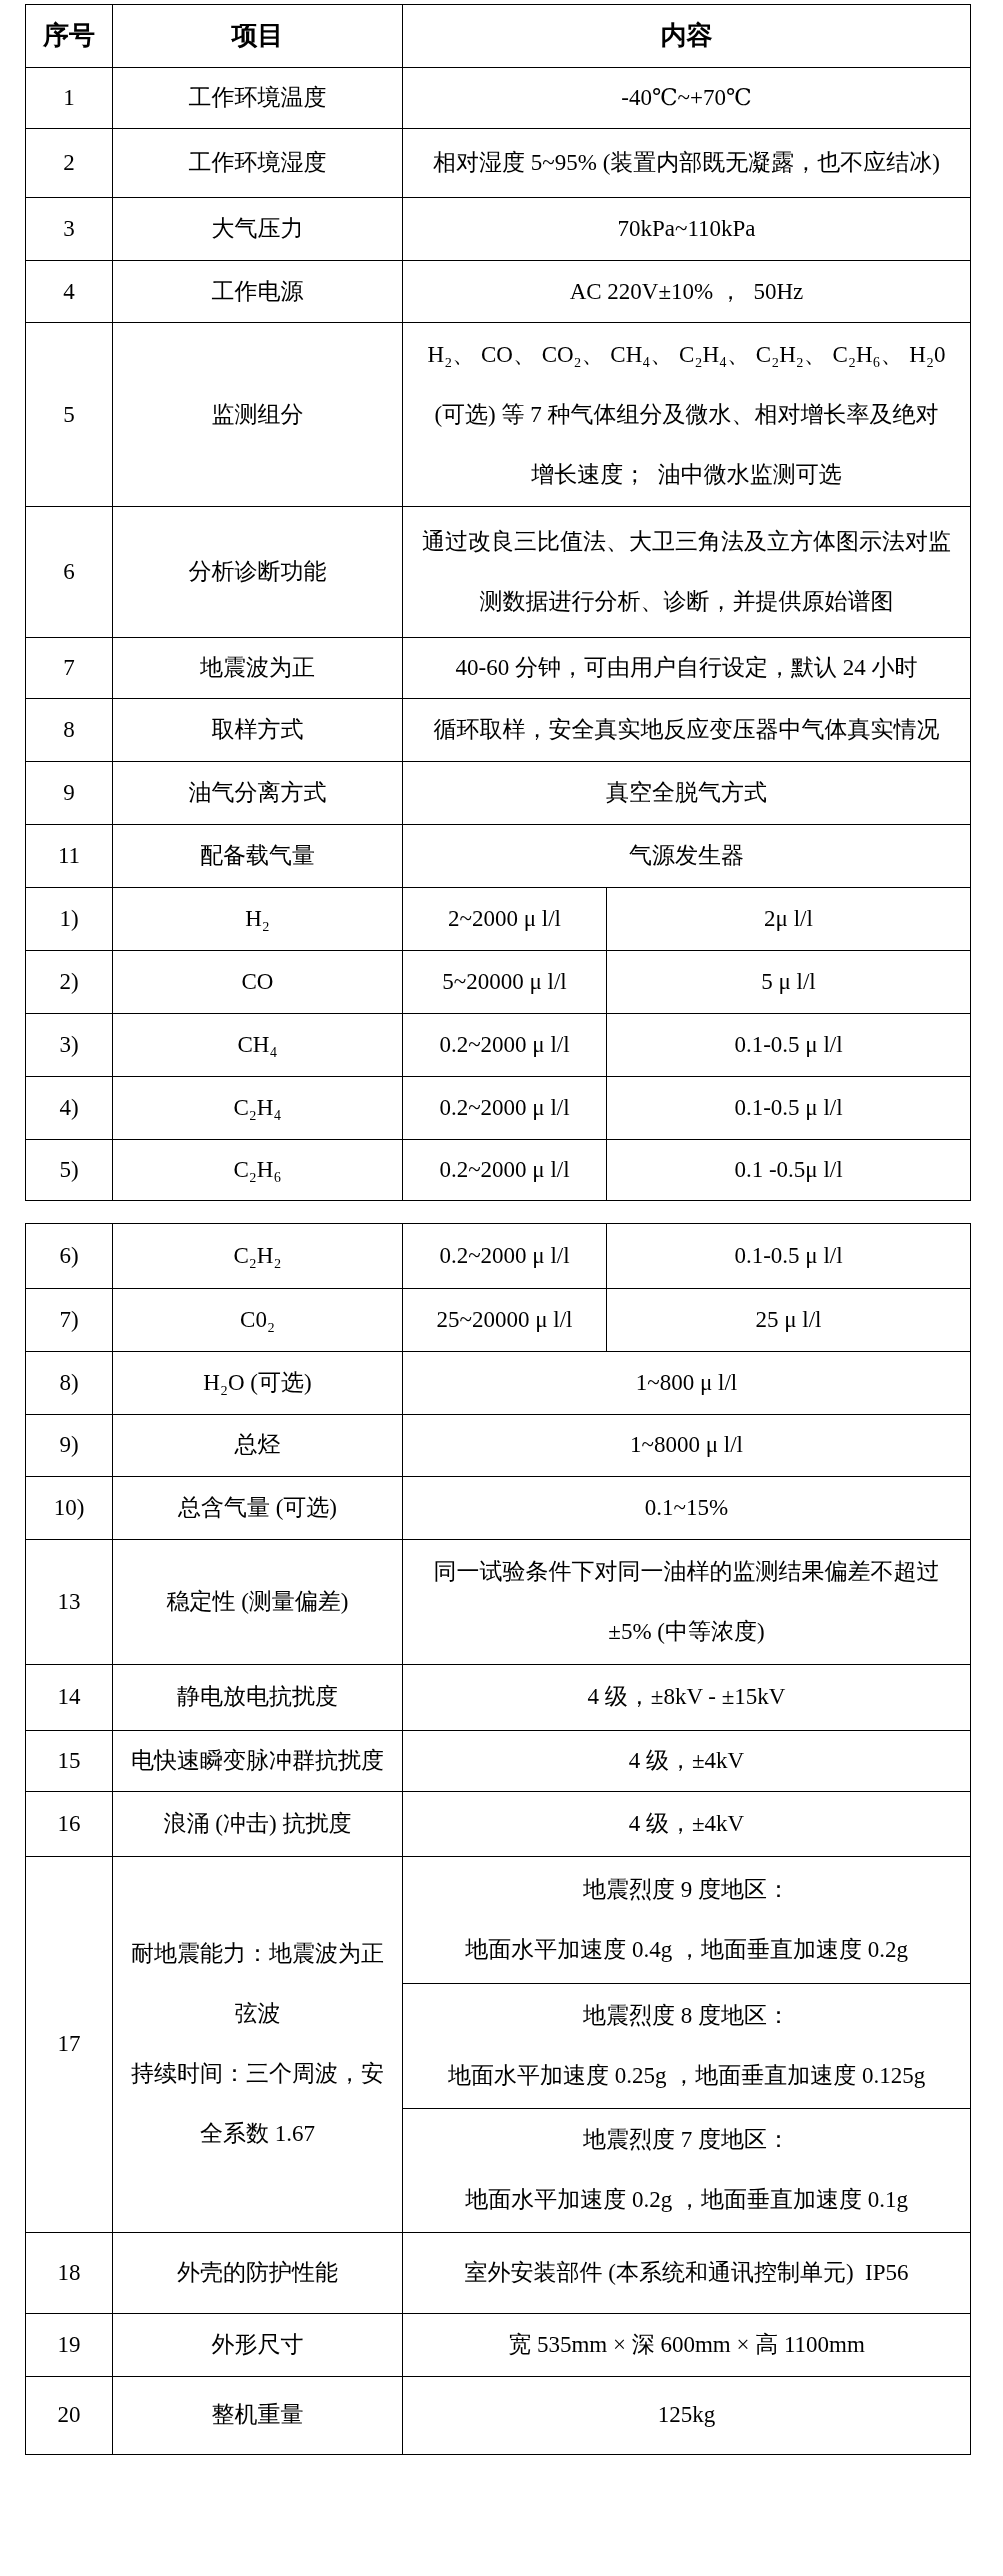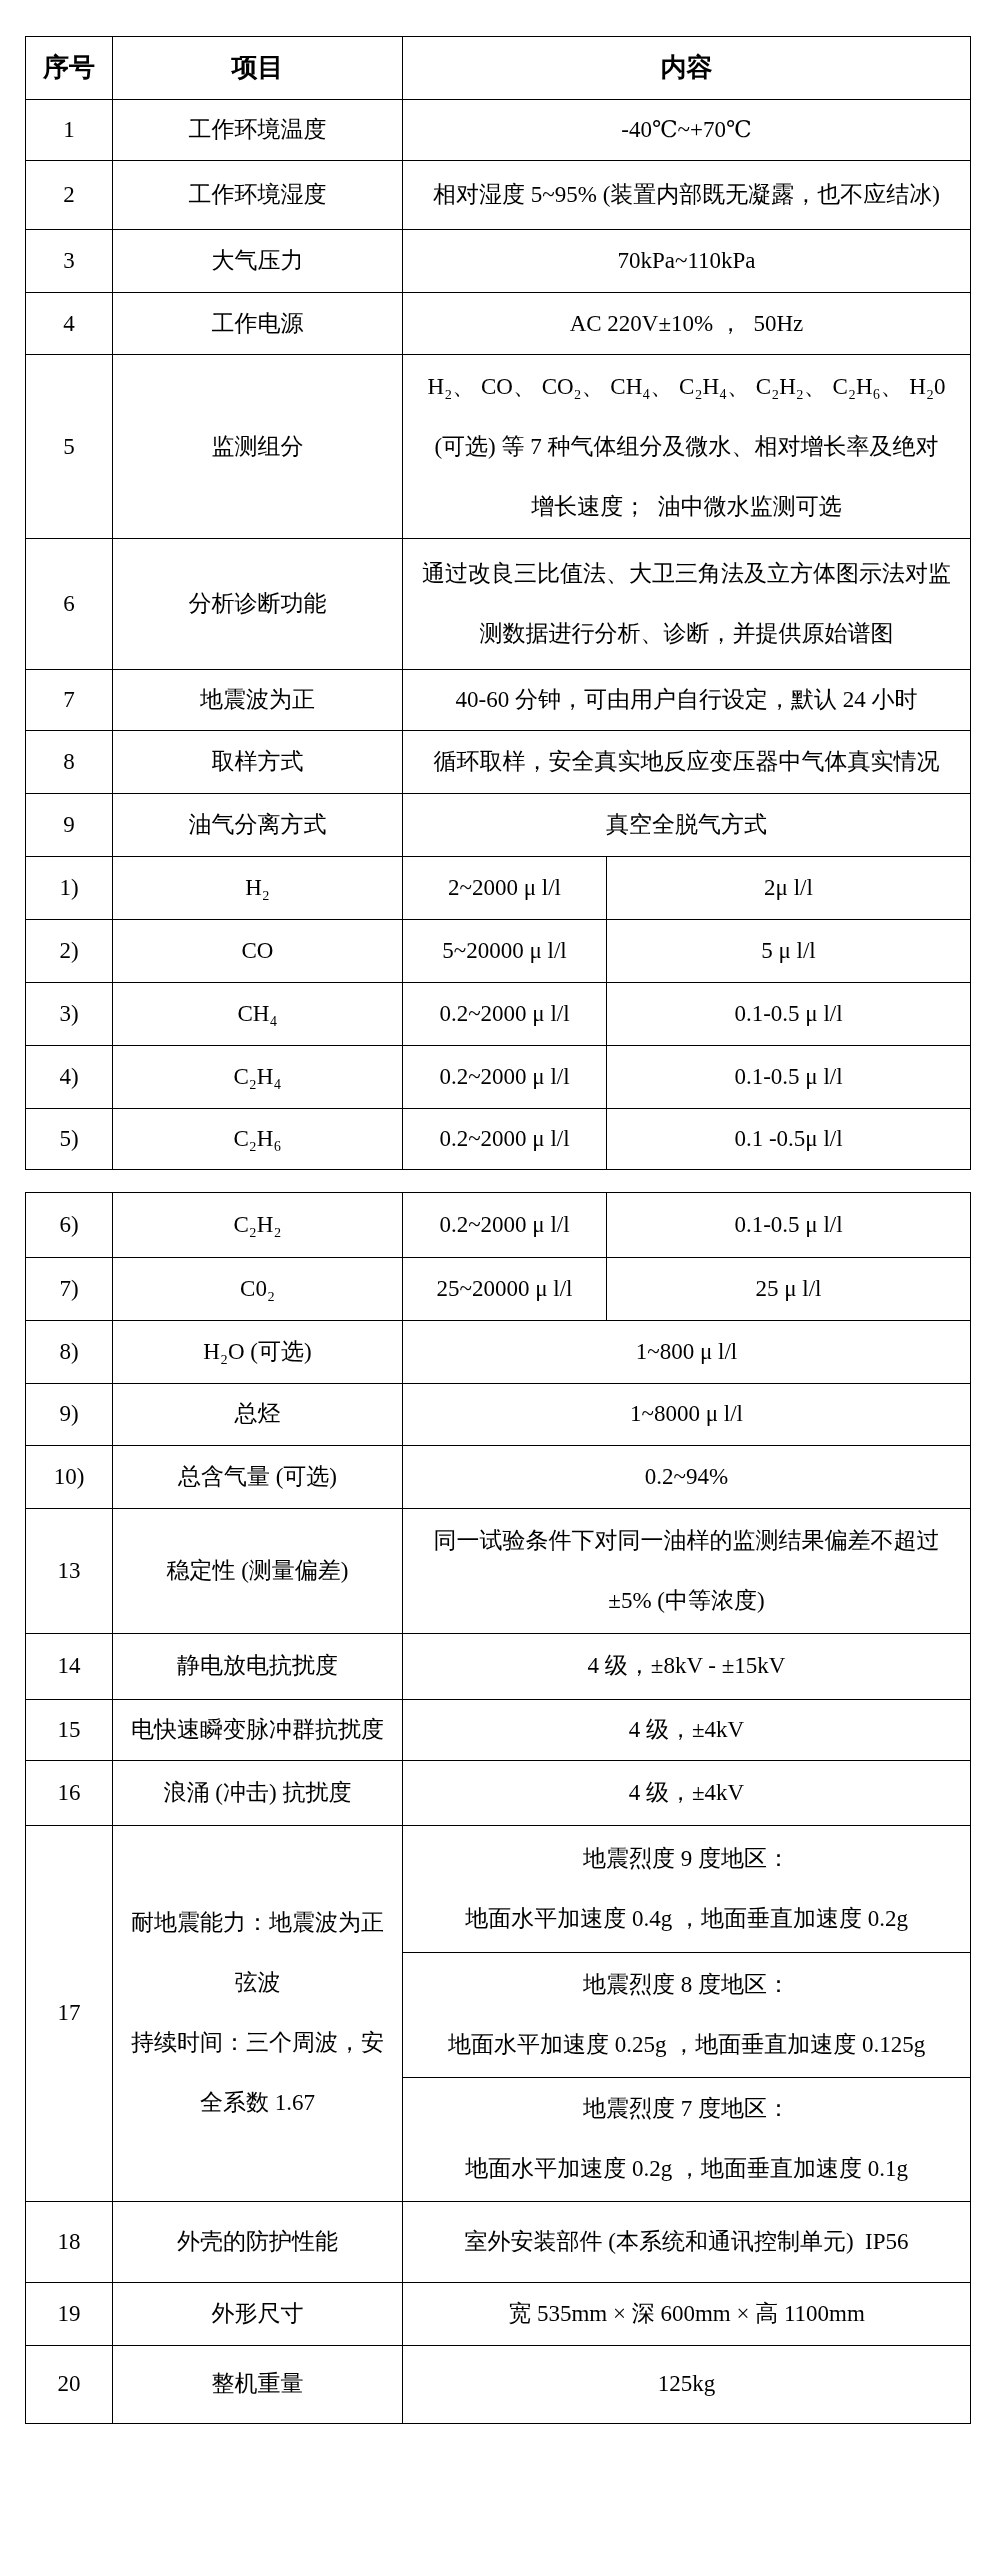--- a/index.html
+++ b/index.html
@@ -1,20 +1,20 @@
 <!DOCTYPE html>
 <html style="font-size:12px"><head>
 <meta charset="utf-8">
 <style>
   html,body{margin:0;padding:0;}
   body{
     width:1003px;height:2576px;background:#ffffff;
     font-family:"Liberation Serif","DejaVu Serif",serif;color:#000;
   }
-  .doc{padding:36px 0 0 25px;}
+  .doc{padding:4px 0 0 25px;}
   table.spec{
     border-collapse:collapse;table-layout:fixed;width:944px;
     font-family:"Liberation Serif","DejaVu Serif",serif;color:#000;
   }
   table.spec td{
     border:1.5px solid #000;
     text-align:center;vertical-align:middle;
     font-size:23px;line-height:60px;
     white-space:pre;overflow:hidden;
     padding:0;
@@ -87,20 +87,25 @@
     <tr style="height:63px">
       <td>8</td>
       <td>取样方式</td>
       <td colspan="2">循环取样，安全真实地反应变压器中气体真实情况</td>
     </tr>
     <tr style="height:63px">
       <td>9</td>
       <td>油气分离方式</td>
       <td colspan="2">真空全脱气方式</td>
     </tr>
+    <tr style="height:63px">
+      <td>11</td>
+      <td>配备载气量</td>
+      <td colspan="2">气源发生器</td>
+    </tr>
 
 
     <tr style="height:63px">
       <td>1)</td>
       <td>H₂</td>
       <td>2~2000 μ l/l</td>
       <td>2μ l/l</td>
     </tr>
     <tr style="height:63px">
       <td>2)</td>
@@ -156,21 +161,21 @@
       <td colspan="2">1~800 μ l/l</td>
     </tr>
     <tr style="height:62px">
       <td>9)</td>
       <td>总烃</td>
       <td colspan="2">1~8000 μ l/l</td>
     </tr>
     <tr style="height:63px">
       <td>10)</td>
       <td>总含气量 (可选)</td>
-      <td colspan="2">0.2~94%</td>
+      <td colspan="2">0.1~15%</td>
     </tr>
     <tr style="height:125px">
       <td>13</td>
       <td>稳定性 (测量偏差)</td>
       <td colspan="2">同一试验条件下对同一油样的监测结果偏差不超过
 ±5% (中等浓度)</td>
     </tr>
     <tr style="height:66px">
       <td>14</td>
       <td>静电放电抗扰度</td>

